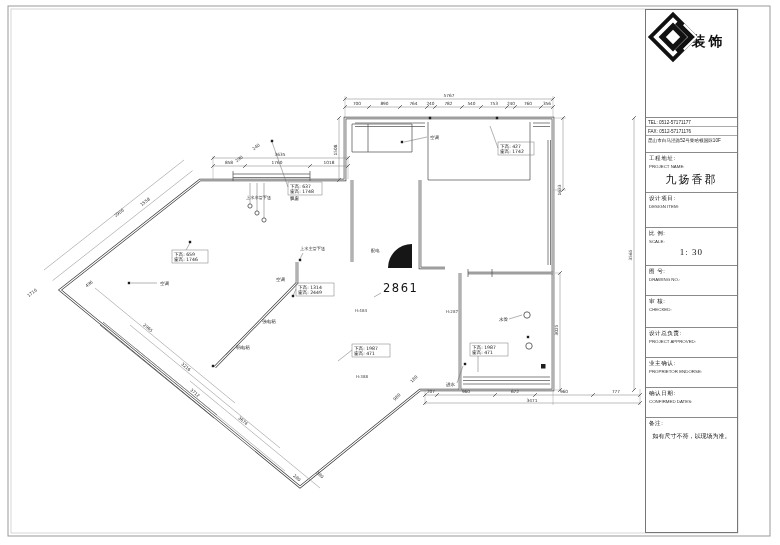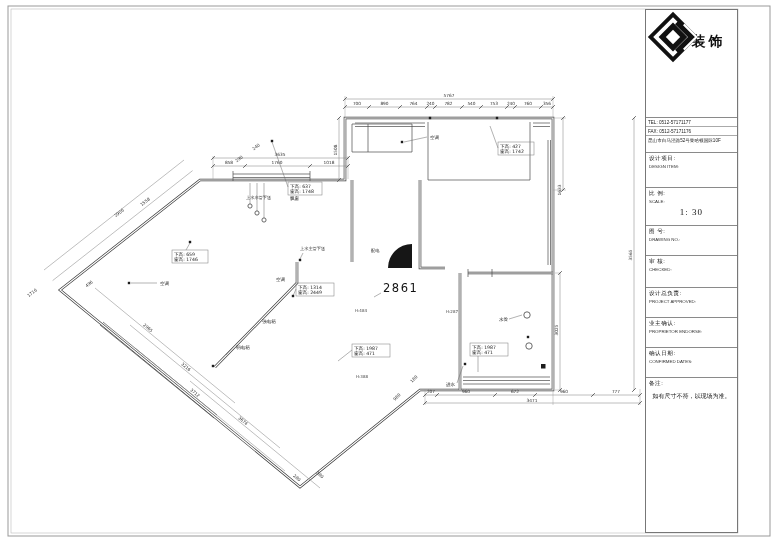--- a/index.html
+++ b/index.html
@@ -238,20 +238,25 @@
       </svg>
     </div>
     <div class="company">恒钻装饰</div>
   </div>
   <div class="sec contact">
     <div class="c-line">TEL: 0512-57171177</div>
     <div class="c-line">FAX: 0512-57171176</div>
     <div class="c-line last">昆山市白马泾路52号曼哈顿国际10F</div>
   </div>
 
+  <div class="sec" style="height:40px">
+    <div class="cn">工程地址:</div>
+    <div class="en">PROJECT NAME:</div>
+    <div class="val v-name">九扬香郡</div>
+  </div>
   <div class="sec" style="height:35px">
     <div class="cn">设计项目:</div>
     <div class="en">DESIGN ITEM:</div>
   </div>
   <div class="sec" style="height:38px">
     <div class="cn">比  例:</div>
     <div class="en">SCALE:</div>
     <div class="val v-scale">1: 30</div>
   </div>
   <div class="sec" style="height:30px">

